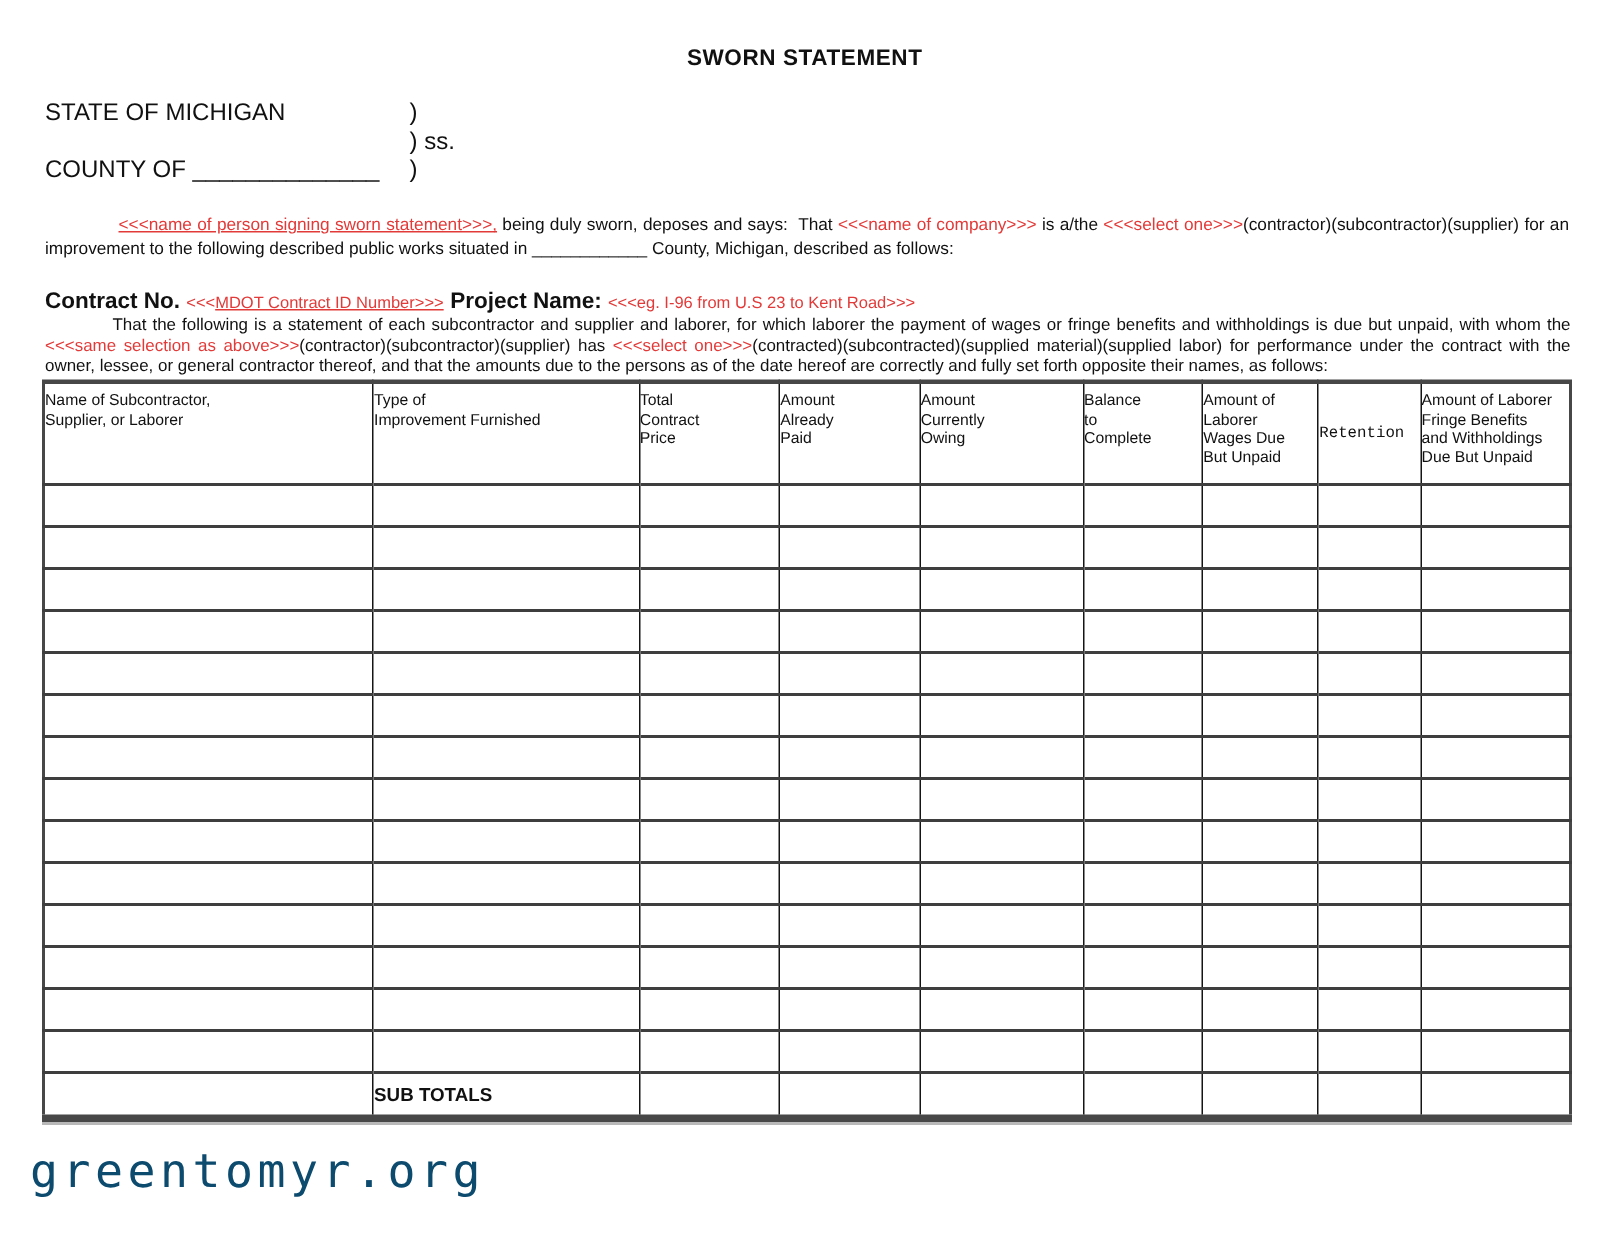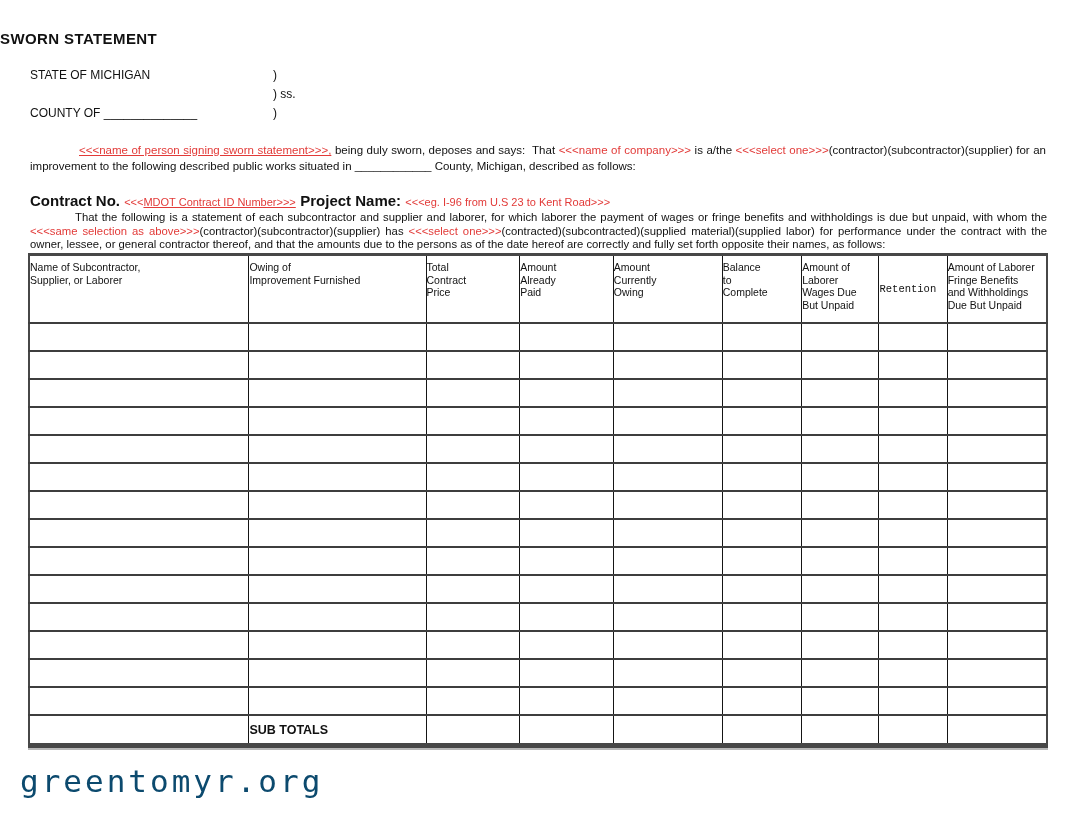--- a/index.html
+++ b/index.html
@@ -1,25 +1,25 @@
 <!DOCTYPE html>
 <html><head>
 <meta charset="utf-8">
 <style>
   html,body { margin:0; padding:0; background:#fff; }
   .page {
     position:relative; width:1073px; height:829px; background:#ffffff;
     font-family:"Liberation Sans","DejaVu Sans",sans-serif; color:#111; overflow:hidden;
   }
   .doc-title {
-    position:absolute; top:30px; left:0; right:0; 
+    position:absolute; top:30px; left:0; right:0; text-align:center;
     font-size:15px; font-weight:bold; letter-spacing:.4px;
   }
   
-  .jurat { position:absolute; top:66px; left:30px; font-size:12px; }
+  .jurat { position:absolute; top:66px; left:30px; font-size:16px; }
   .jurat-row { display:flex; height:19px; line-height:19px; }
   .jurat-left { width:243px; white-space:pre; }
   
   .para { position:absolute; left:30px; text-align:justify; }
   .para1 { top:142px; width:1016px; font-size:11.5px; line-height:16px; text-indent:49px; }
   .para2 { top:211px; width:1017px; font-size:11.3px; line-height:13.5px; text-indent:45px; }
   .contract-line { position:absolute; top:192px; left:30px; width:1016px; }
   
   .seg.plain { color:#111; }
   .seg.red   { color:#e23a38; }
@@ -92,21 +92,21 @@
         <col style="width: 10.7%;">
         <col style="width: 7.8%;">
         <col style="width: 7.6%;">
         <col style="width: 6.7%;">
         <col style="width: 9.8%;">
       </colgroup>
     <thead>
       <tr id="header-row">
           <th>Name of Subcontractor,
 Supplier, or Laborer</th>
-          <th>Owing of
+          <th>Type of
 Improvement Furnished</th>
           <th>Total
 Contract
 Price</th>
           <th>Amount
 Already
 Paid</th>
           <th>Amount
 Currently
 Owing</th>

